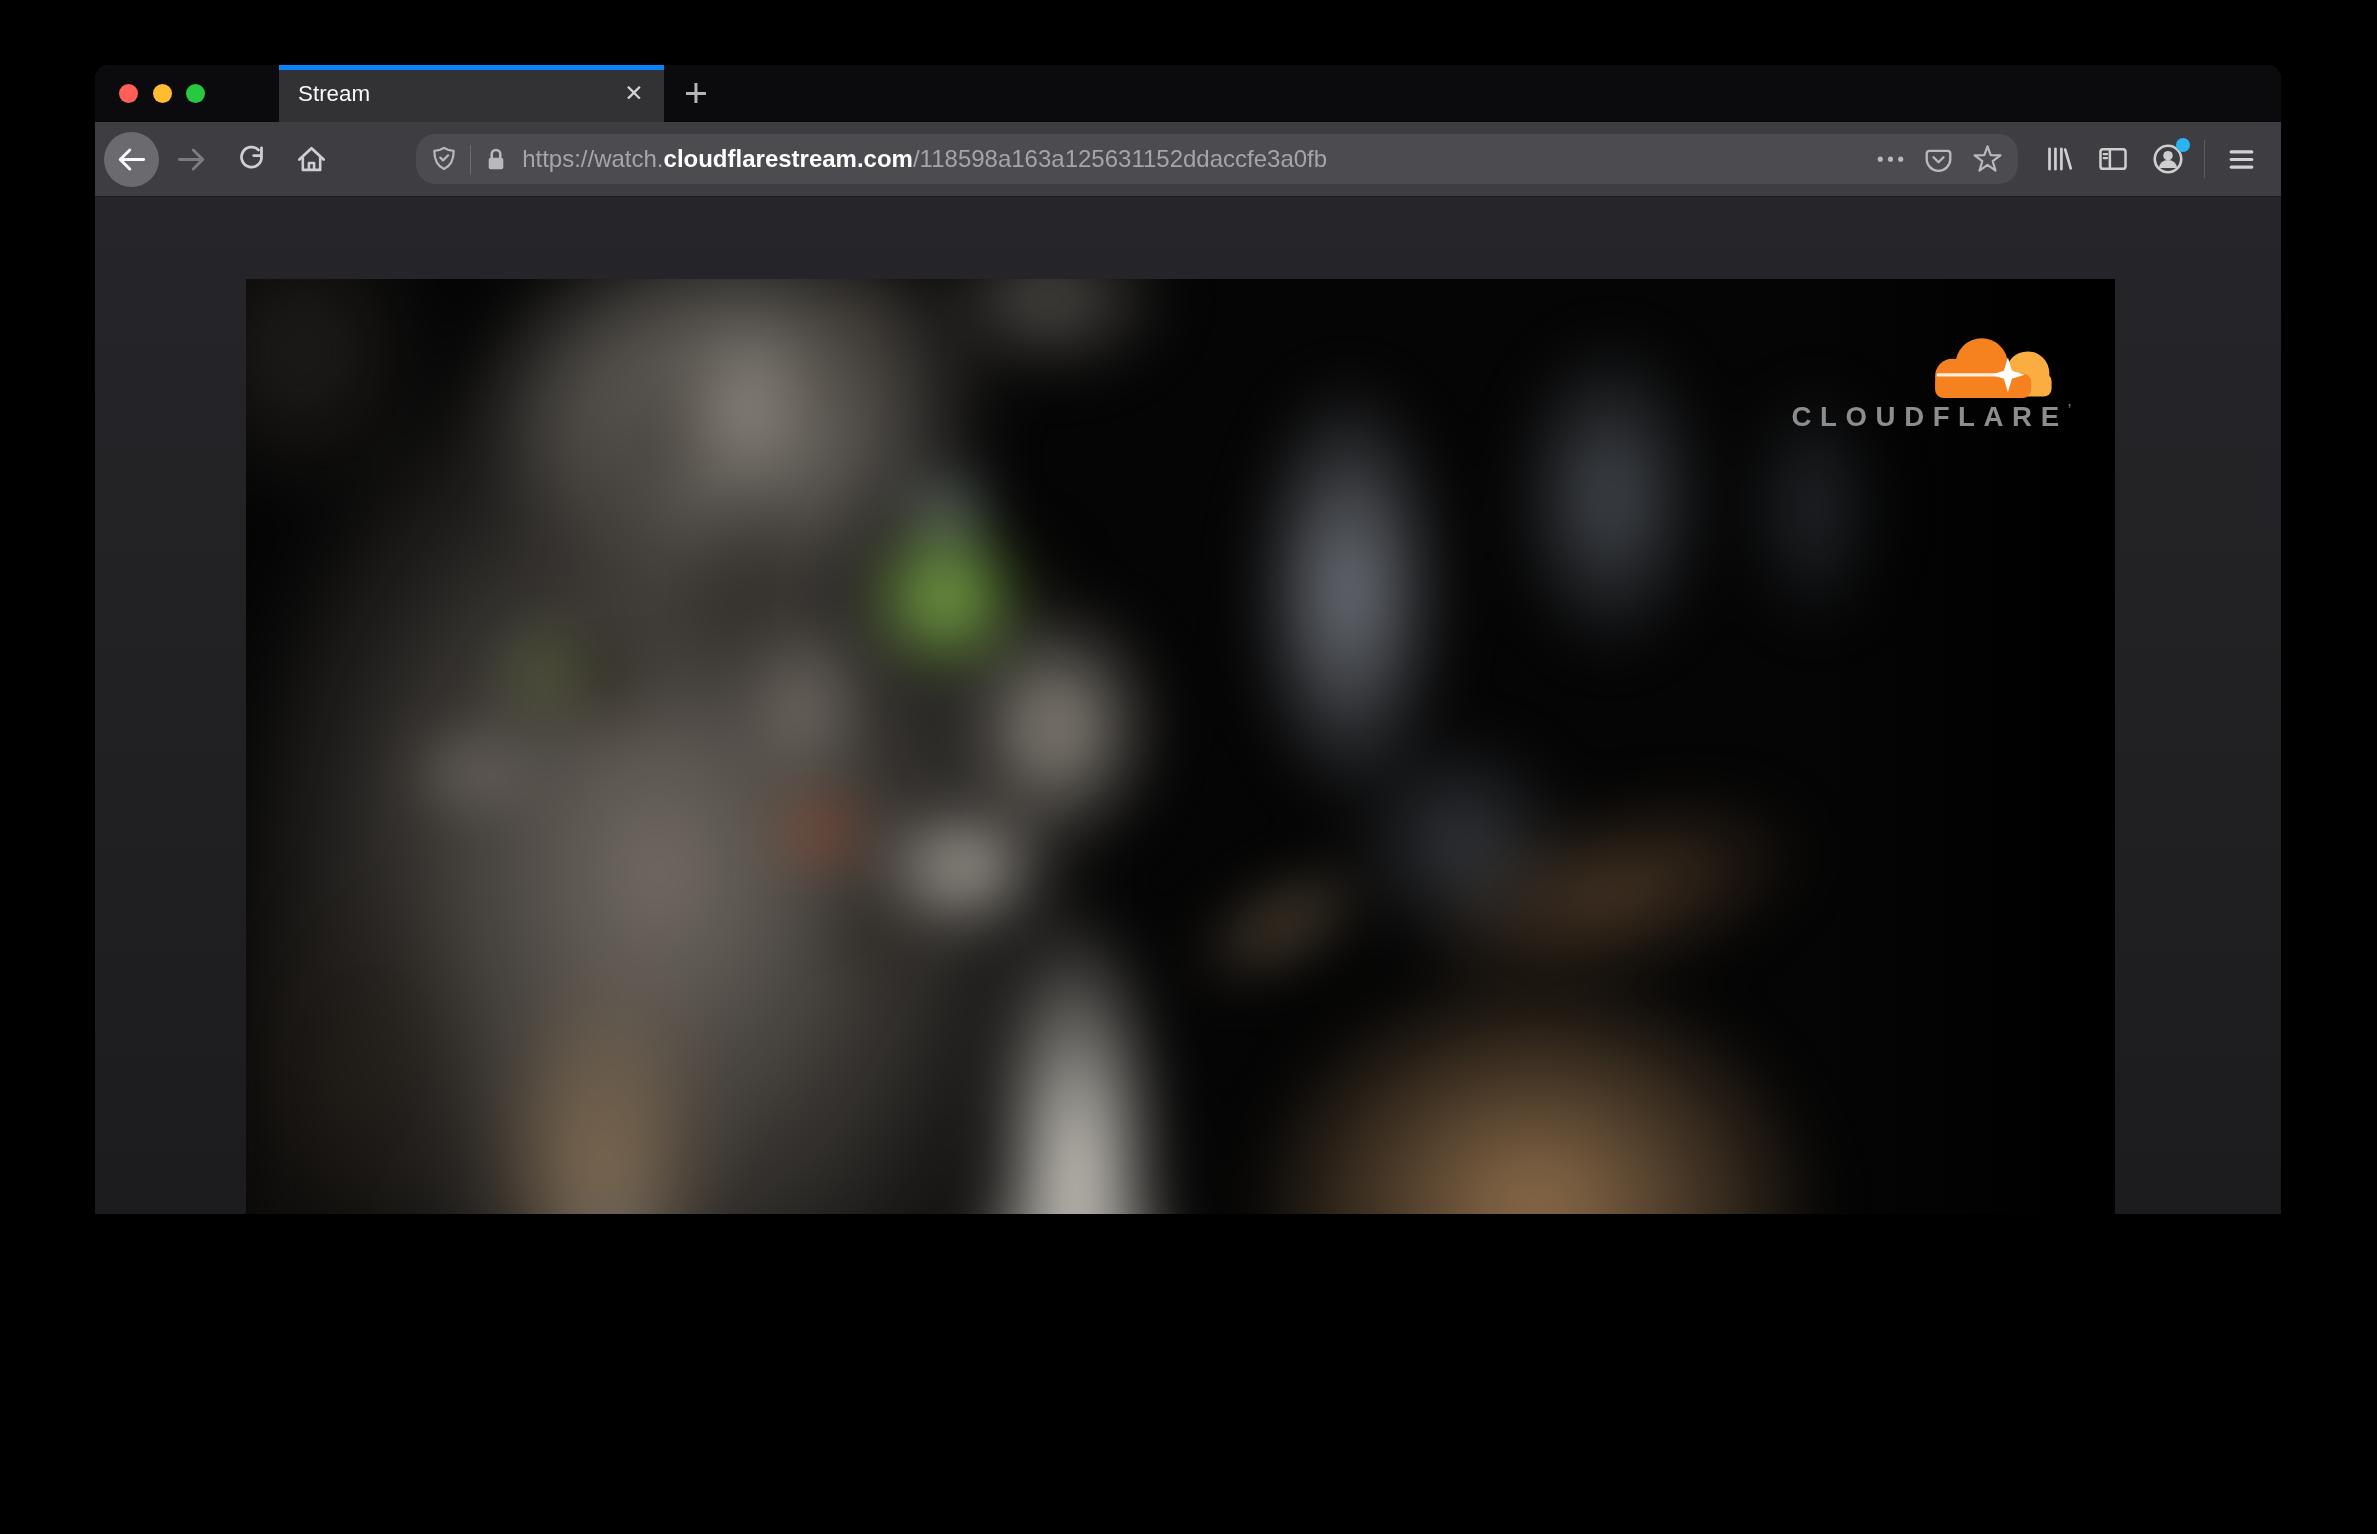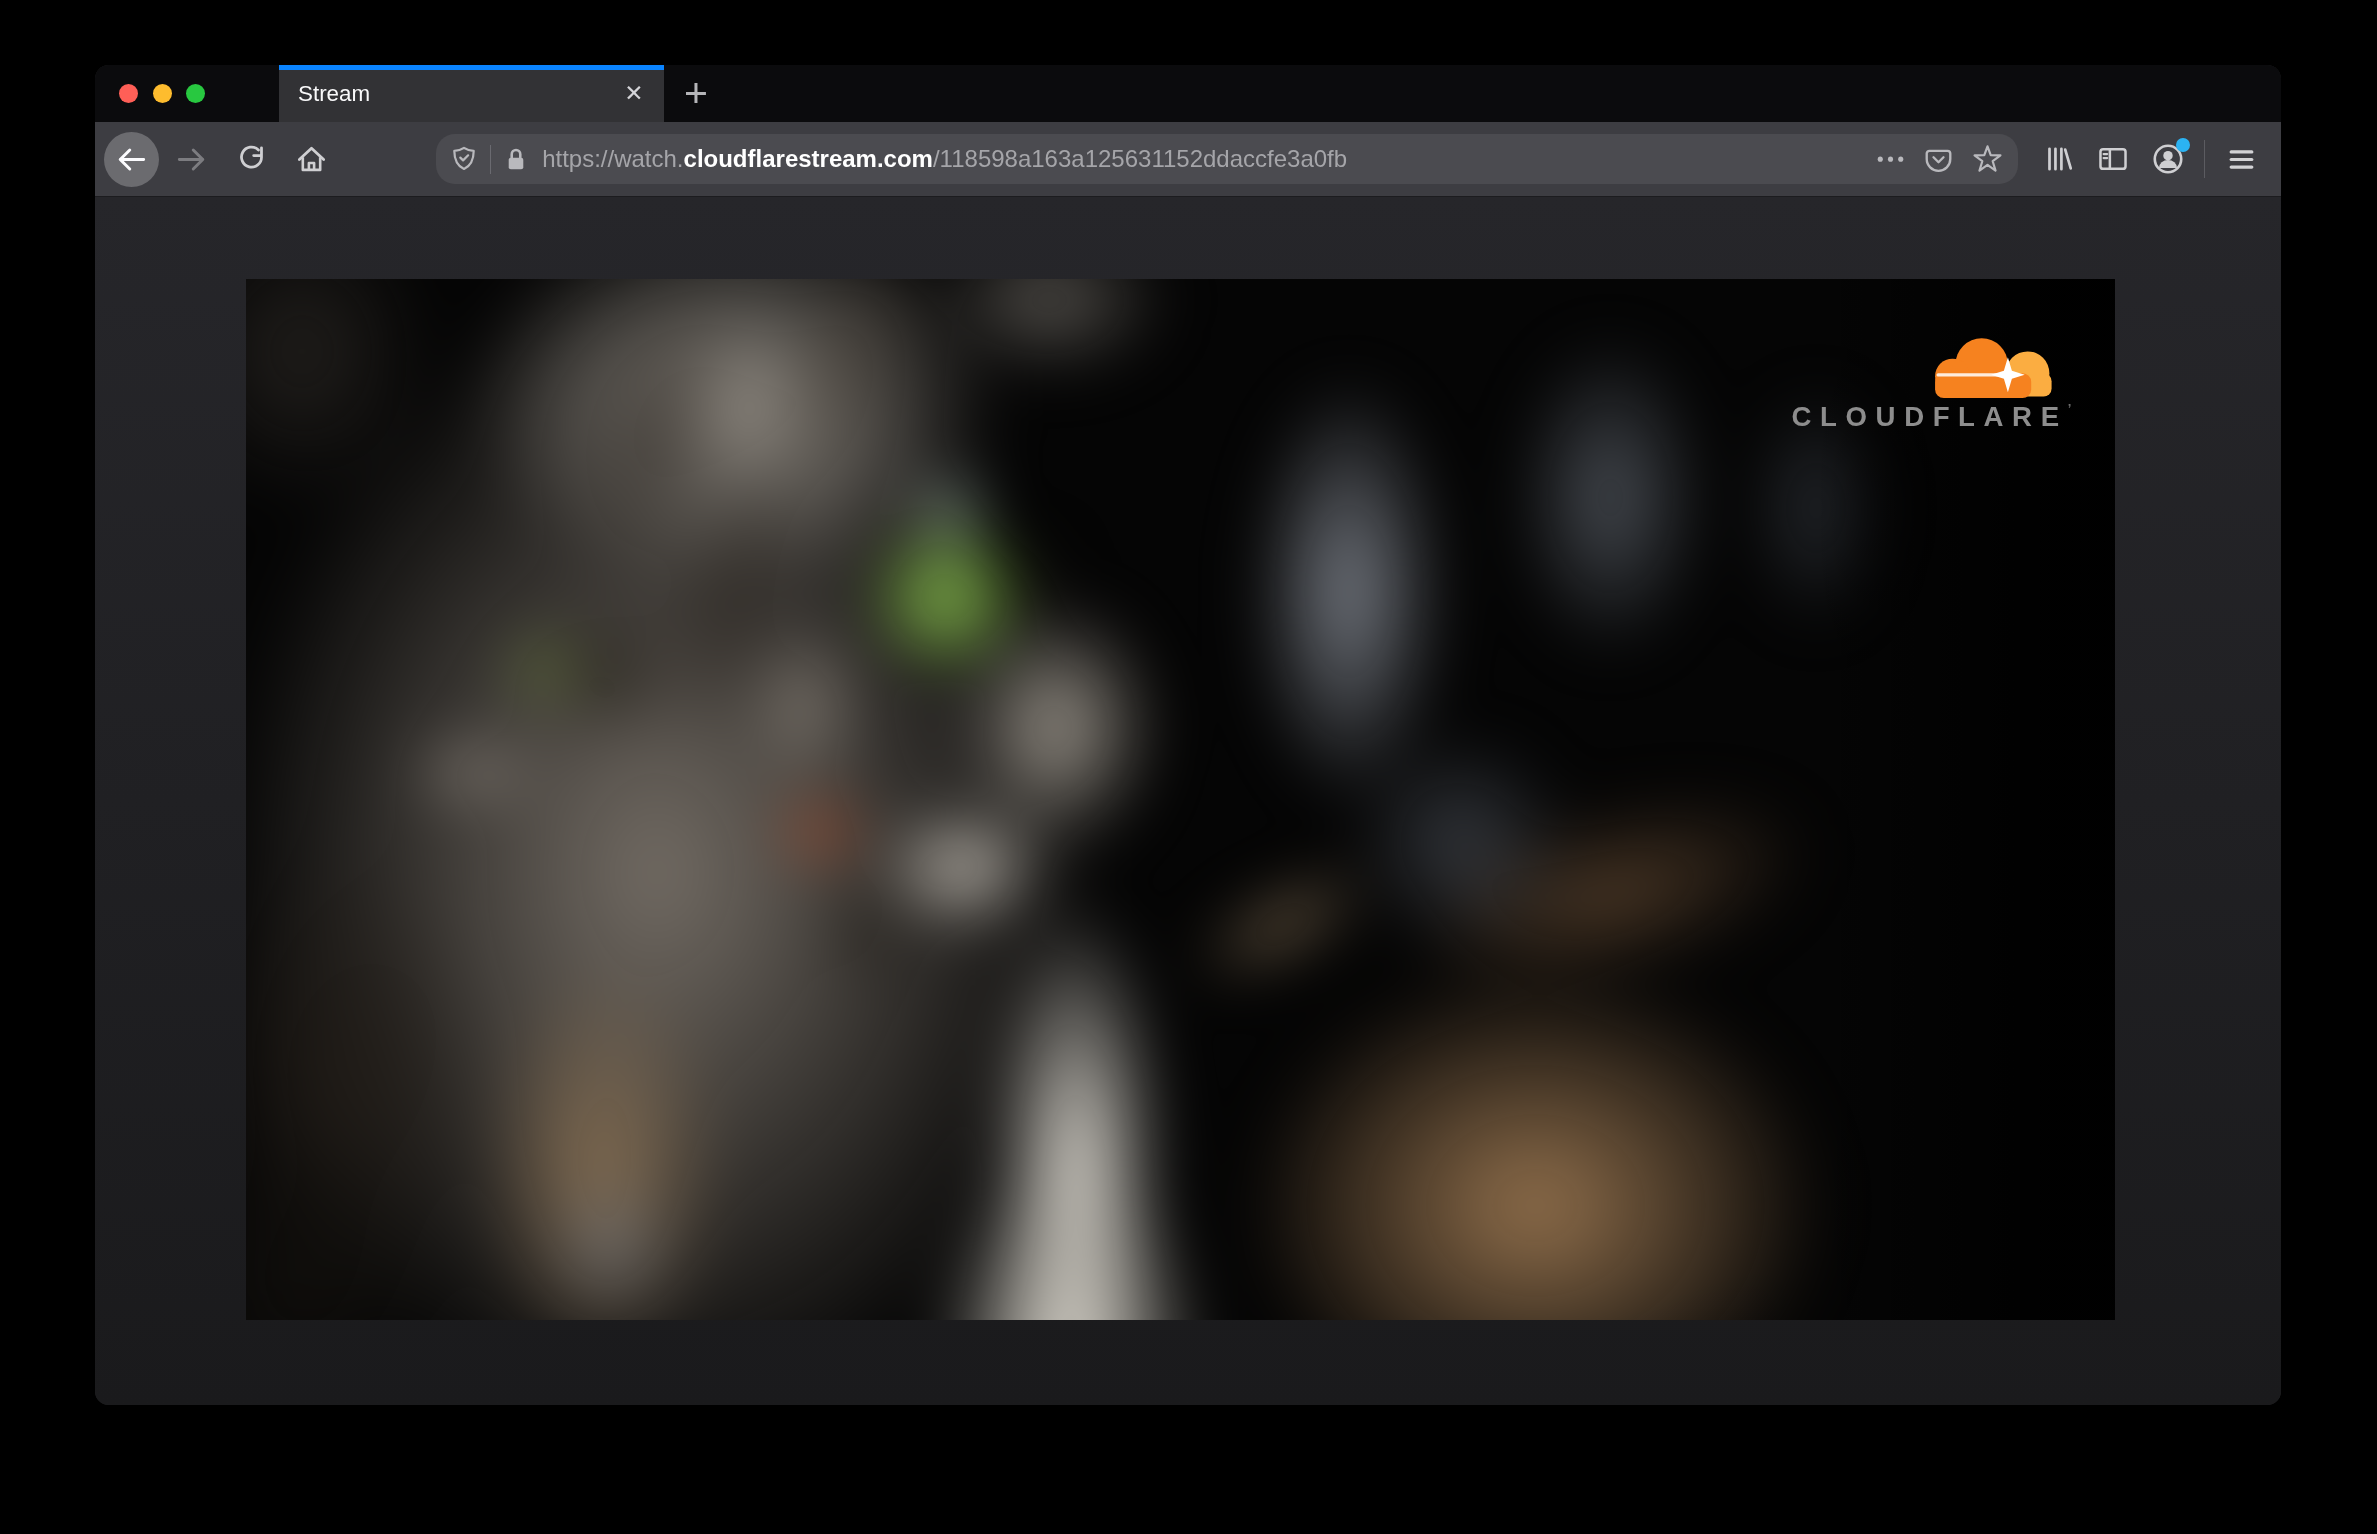--- a/index.html
+++ b/index.html
@@ -1,17 +1,17 @@
 <!DOCTYPE html>
 <html style="--accent-blue: #0a84ff; --notification-blue: #2bb3f3; --traffic-red: #ff5f57; --traffic-yellow: #febc2e; --traffic-green: #28c840; --cloudflare-orange: #f6821f; --cloudflare-orange-light: #fbad41;font-size:13.8px"><head>
 <meta charset="utf-8">
 <style>
   html,body{margin:0;padding:0;background:#000;}
   body{width:2377px;height:1534px;overflow:hidden;font-family:"Liberation Sans",sans-serif;}
-  .screen{position:relative;width:2377px;height:1534px;background:#000;overflow:hidden;}
+  .screen{position:relative;width:2377px;height:1214px;background:#000;overflow:hidden;}
   .window{position:absolute;left:95px;top:65px;width:2186px;height:1340px;border-radius:13.8px;
           overflow:hidden;display:flex;flex-direction:column;background:#1f1f21;}
 
   
   .tabbar{height:57px;background:#0b0b0d;display:flex;align-items:stretch;flex:none;}
   .traffic{width:184px;box-sizing:border-box;display:flex;align-items:center;padding-left:24px;gap:14.7px;flex:none;}
   .light{width:19px;height:19px;border-radius:50%;display:inline-block;}
   .light.red{background:var(--traffic-red);}
   .light.yellow{background:var(--traffic-yellow);}
   .light.green{background:var(--traffic-green);}
@@ -20,21 +20,21 @@
   .tab-title{margin-left:19px;color:#f9f9fa;font-size:22.4px;}
   .tab-close{margin-left:auto;margin-right:12px;width:36px;height:36px;display:flex;align-items:center;
              justify-content:center;color:#d4d4d8;font-size:23px;border-radius:4.3px;}
   .newtab{width:64px;display:flex;align-items:center;justify-content:center;color:#b5b5b8;font-size:41px;font-weight:200;}
 
   
   .toolbar{height:75px;background:#3d3d42;border-bottom:0.9px solid #1c1c1f;display:flex;align-items:center;
            padding:0 12px 0 8.6px;flex:none;box-sizing:border-box;}
   .nav-btn{width:55px;height:55px;border-radius:50%;display:flex;align-items:center;justify-content:center;flex:none;margin-right:5.2px;}
   .nav-btn.back{background:#6b6b6f;}
-  .urlbar{flex:1;height:50px;min-width:0;background:#4b4b50;border-radius:19px;margin-left:92px;margin-right:12px;
+  .urlbar{flex:1;height:50px;min-width:0;background:#4b4b50;border-radius:19px;margin-left:72px;margin-right:12px;
           display:flex;align-items:center;padding:0 15.5px;box-sizing:border-box;}
   .urlbar .divider{width:0.9px;height:29px;background:#6a6a70;margin:0 13.8px;flex:none;}
   .url-text{flex:1;min-width:0;margin-left:13.8px;font-size:24px;color:#a5a5a9;white-space:nowrap;overflow:hidden;}
   .url-domain{color:#ffffff;font-weight:bold;}
   .urlbar-icon{flex:none;display:flex;align-items:center;justify-content:center;margin-left:19px;}
   .tool-btn{width:55px;height:55px;display:flex;align-items:center;justify-content:center;flex:none;position:relative;}
   .vsep{width:1.7px;height:38px;background:#5c5c61;margin:0 8.6px;flex:none;}
   .notif-dot{position:absolute;top:6.9px;right:5.2px;width:13.8px;height:13.8px;border-radius:50%;background:var(--notification-blue);}
 
   

